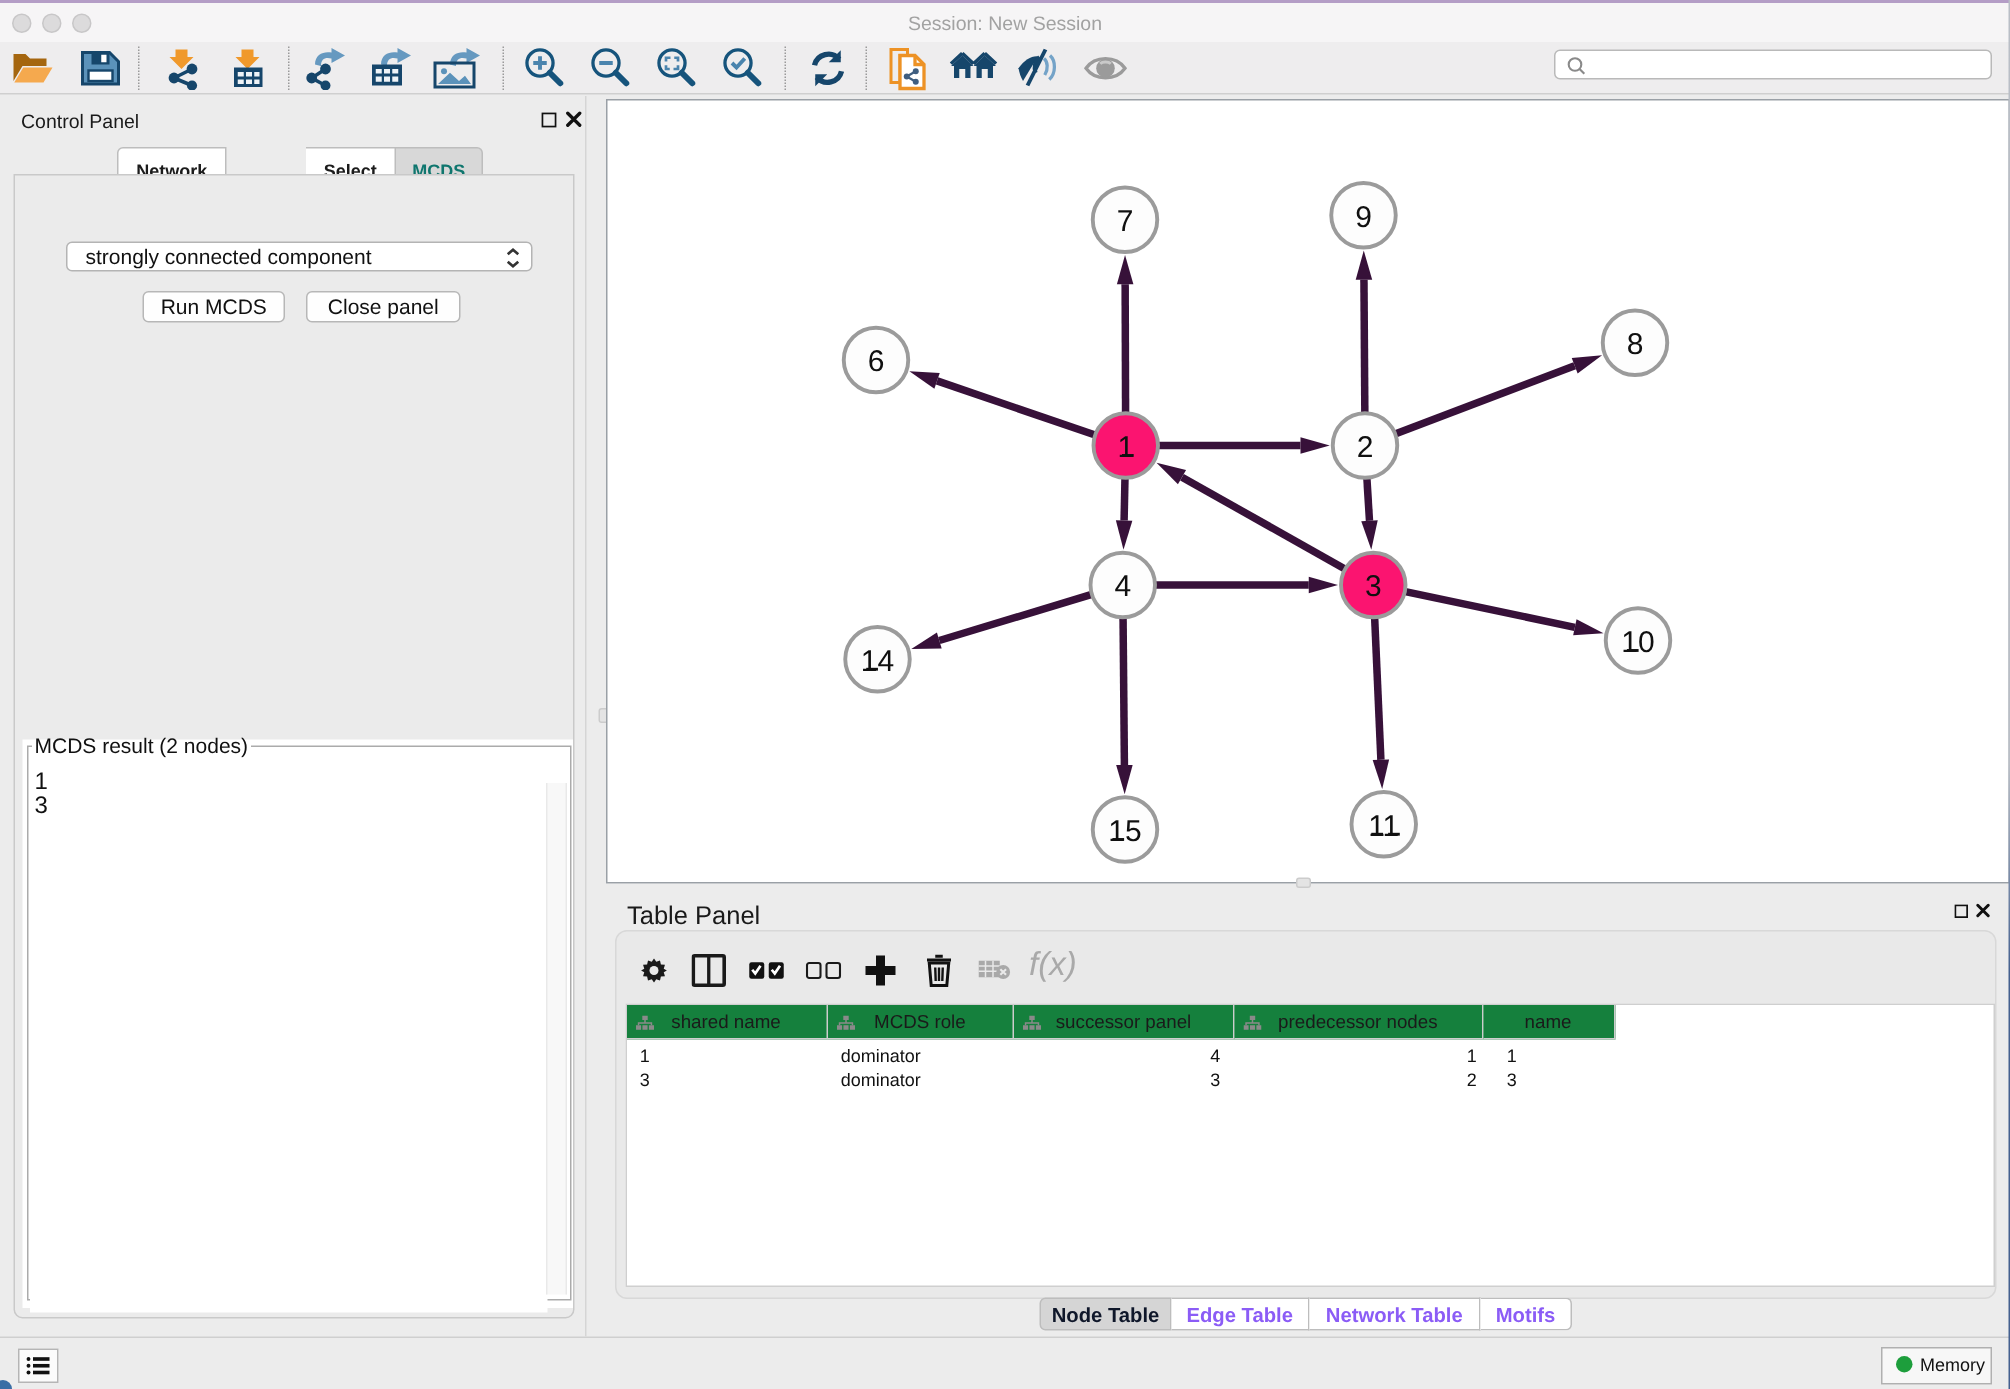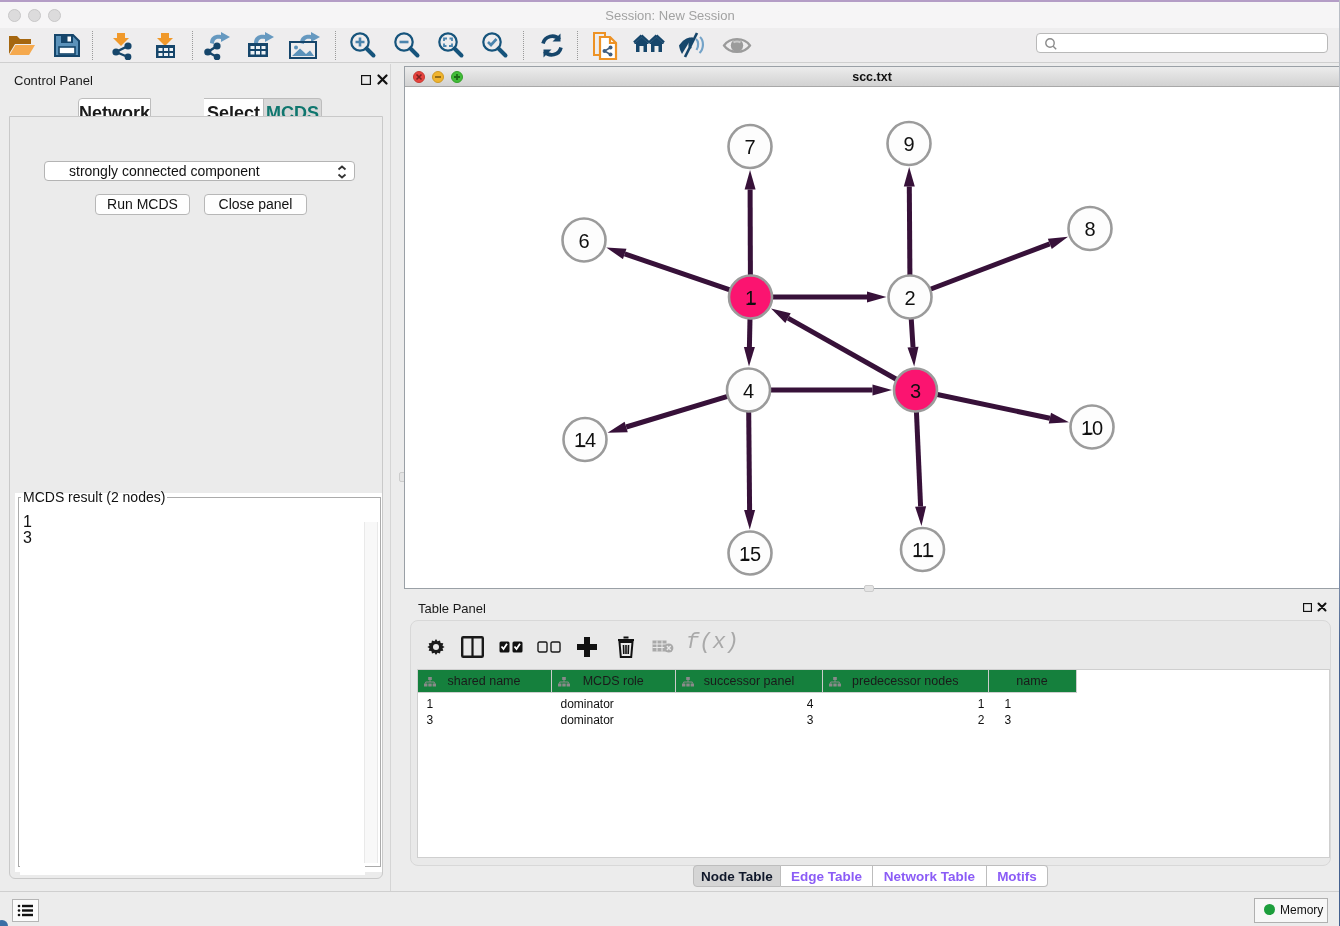--- a/index.html
+++ b/index.html
@@ -15,48 +15,48 @@
 
 #toolbar { left:0; top:28px; width:1340px; height:35px; background:#eeedee; border-bottom:1px solid #cfcfcf; }
 .sep { position:absolute; top:3px; height:29px; width:0; border-left:1px dotted #9a9a9a; }
 .tbi { position:absolute; top:3px; }
 #searchbox { position:absolute; left:1036px; top:5px; width:292px; height:20px; background:#fff; border:1px solid #b9b9b9; border-radius:4px; }
 
 
 #cpanel { left:0; top:64px; width:391px; height:827px; background:#ececec; border-right:1px solid #d5d5d5; }
 #cpanel .hdr { position:absolute; left:14px; top:9px; font-size:13px; color:#1a1a1a; }
 .winbtns { position:absolute; top:10px; font-size:12px; color:#111; }
-.tabs { position:absolute; display:flex; height:31px; font-size:18px; }
+.tabs { position:absolute; display:flex; height:31px; font-size:12px; }
 .tab { background:#fff; border:1px solid #bdbdbd; border-left:none; color:#1b1b1b; display:flex; align-items:center; justify-content:center; font-weight:bold; }
 .tab.first { border-left:1px solid #bdbdbd; border-radius:4px 0 0 4px; }
 .tab.sel { background:#d8d8d8; color:#0f766e; border-radius:0 4px 4px 0; border-color:#bdbdbd; }
 #cpcontent { position:absolute; left:9px; top:52px; width:374px; height:763px; background:#ebebeb; border:1px solid #c9c9c9; border-radius:0 0 6px 6px; }
 #optlabel { position:absolute; left:0; top:20px; width:100%; text-align:center; font-size:14px; color:#111; }
-#dropdown { position:absolute; left:34px; top:44px; width:311px; height:20px; background:#fff; border:1px solid #b4b4b4; border-radius:4px; font-size:14px; color:#111; line-height:18px; padding-left:24px; }
+#dropdown { position:absolute; left:34px; top:44px; width:311px; height:20px; background:#fff; border:1px solid #b4b4b4; border-radius:4px; font-size:14px; color:#111; line-height:18px; padding-left:12px; }
 .btn { position:absolute; top:77px; height:21px; background:#fefefe; border:1px solid #b7b7b7; border-radius:4px; font-size:14px; color:#111; text-align:center; line-height:19px; }
 #resultwrap { position:absolute; left:5px; top:376px; width:367px; height:379px; background:#fff; }
 #fieldset { position:absolute; left:3px; top:-4px; width:363px; height:378px; border:1px solid #ababab; }
 #fieldset legend { font-size:14px; color:#111; margin-left:2px; padding:0 2px; }
 #mcdslist { position:absolute; left:1px; top:0px; width:345px; height:370px; background:#fff; font-size:16px; color:#111; padding:9px 0 0 3px; line-height:16px; }
 #mcdsscroll { position:absolute; right:2px; top:17px; bottom:3px; width:14px; background:#f8f8f8; border-left:1px solid #e9e9e9; border-right:1px solid #e9e9e9; }
 
 
 #vdivider { left:392px; top:64px; width:12px; height:827px; background:#ececec; }
 #vhandle { position:absolute; left:7px; top:408px; width:8px; height:10px; background:#e4e4e4; border:1px solid #cccccc; border-radius:2px; }
 #hhandle { left:864px; top:585px; width:10px; height:7px; background:#e4e4e4; border:1px solid #cccccc; border-radius:2px; }
 
 
 #netwin { left:404px; top:66px; width:936px; height:523px; border:1px solid #9aa0a6; background:#fff; }
 #nettitle { position:absolute; left:0; top:0; width:100%; height:20px; background:linear-gradient(#ececec,#d2d2d2); border-bottom:1px solid #a8a8a8; }
 #nettitle .t { position:absolute; width:100%; text-align:center; top:3px; font-size:12.5px; font-weight:bold; color:#111; }
 .light { position:absolute; top:4px; width:12px; height:12px; border-radius:50%; }
 
 
 #tpanel { left:404px; top:597px; width:936px; height:294px; background:#ececec; }
-#tpanel .hdr { position:absolute; left:14px; top:4px; font-size:13px; color:#1a1a1a; }
+#tpanel .hdr { position:absolute; left:14px; top:4px; font-size:17px; color:#1a1a1a; }
 #tpanelbox { position:absolute; left:6px; top:23px; width:921px; height:246px; background:#e9e9e9; border:1px solid #d8d8d8; border-radius:8px; }
 #ttoolbar { position:absolute; left:6px; top:27px; width:921px; height:40px; }
 #ttable { position:absolute; left:12.5px; top:72px; width:913px; height:189px; background:#fff; border:1px solid #cfcfcf; }
 .th { position:absolute; top:0; height:23px; background:#15803d; border-right:1px solid #cccccc; border-bottom:1px solid #cfcfcf; font-size:12.5px; color:#1a1a1a; text-align:center; line-height:23px; }
 .td { position:absolute; font-size:12px; color:#111; height:16px; line-height:16px; }
 .btabs { position:absolute; top:268px; left:289px; display:flex; height:22px; font-size:13.5px; font-weight:bold; }
 .btab { background:#fff; border:1px solid #bdbdbd; border-left:none; color:#8b5cf6; display:flex; align-items:center; justify-content:center; }
 .btab.sel { background:#d5d5d5; color:#0f172a; border-radius:4px 0 0 4px; border-left:1px solid #bdbdbd; font-weight:bold; }
 .btab.last { border-radius:0 4px 4px 0;text-align:right; }
 
@@ -244,35 +244,20 @@
       </fieldset>
     </div>
   </div>
 </div>
 
 <div class="abs" id="vdivider">
     <div id="vhandle"></div>
   </div>
 
 <div class="abs" id="netwin">
-  <div id="nettitle">
-    <div class="light" style="left:8px;  background:#e8423e; border:1px solid #c43c34;"></div>
-    <div class="light" style="left:27px; background:#f0b42e; border:1px solid #cf9a25;"></div>
-    <div class="light" style="left:46px; background:#41bc38; border:1px solid #35a02c;"></div>
-    <svg style="position:absolute;left:10px;top:6px" width="8" height="8" viewBox="0 0 8 8">
-        <path d="M1.5 1.5 L6.5 6.5 M6.5 1.5 L1.5 6.5" stroke="#7c2220" stroke-width="1.6"></path>
-      </svg>
-    <svg style="position:absolute;left:29px;top:6px" width="8" height="8" viewBox="0 0 8 8">
-        <line x1="1" y1="4" x2="7" y2="4" stroke="#8a6617" stroke-width="1.8"></line>
-      </svg>
-    <svg style="position:absolute;left:48px;top:6px" width="8" height="8" viewBox="0 0 8 8">
-        <path d="M4 1 L4 7 M1 4 L7 4" stroke="#1d6b18" stroke-width="1.8"></path>
-      </svg>
-    <div class="t">scc.txt</div>
-  </div>
   <svg style="position:absolute;left:0;top:20px;" width="934" height="502" viewBox="0 0 934 502">
     <defs>
       <marker id="arr" markerUnits="userSpaceOnUse" markerWidth="21" markerHeight="12" refX="0.5" refY="6" orient="auto">
         <path d="M0.5 0.5 L20 6 L0.5 11.5 Z" fill="#371139"></path>
       </marker>
     </defs>
     <g stroke="#371139" stroke-width="5" marker-end="url(#arr)">
       <line x1="345.4" y1="189.0" x2="345.1" y2="102.5"></line>
       <line x1="325.6" y1="203.2" x2="219.7" y2="166.9"></line>
       <line x1="366.5" y1="210.0" x2="462.0" y2="210.0"></line>
@@ -376,21 +361,21 @@
       <g stroke="#e9e9e9" stroke-width="1">
           <line x1="0.5" y1="4" x2="14.5" y2="4"></line>
           <line x1="0.5" y1="7.5" x2="14.5" y2="7.5"></line>
           <line x1="5" y1="0.5" x2="5" y2="11.5"></line>
           <line x1="10" y1="0.5" x2="10" y2="11.5"></line>
         </g>
       <circle cx="16.8" cy="8" r="4.6" fill="#a9a9a9"></circle>
       <path d="M14.9 6.1 L18.7 9.9 M18.7 6.1 L14.9 9.9" stroke="#e9e9e9" stroke-width="1.4"></path>
     </svg>
 
-    <div style="position:absolute;left:276px;top:6px;font-family:Liberation Mono, monospace;font-style:italic;font-size:22px;color:#a9a9a9;">f(x)</div>
+    <div style="position:absolute;left:276px;top:6px;font-family:Liberation Sans, sans-serif;font-style:italic;font-size:22px;color:#a9a9a9;">f(x)</div>
   </div>
   <div id="ttable">
     <div class="th" style="left:0;width:134px;">shared name</div>
     <div class="th" style="left:134px;width:124.5px;">MCDS role</div>
     <div class="th" style="left:258.5px;width:147px;">successor panel</div>
     <div class="th" style="left:405.5px;width:165.5px;">predecessor nodes</div>
     <div class="th" style="left:571px;width:88px;">name</div>
     <svg class="sitemap" style="position:absolute;left:6px;top:7px" width="12" height="10" viewBox="0 0 12 10">
         <rect x="4.2" y="0" width="3.6" height="3" fill="#8a8a8a"></rect>
         <rect x="0" y="6.5" width="3.4" height="3" fill="#8a8a8a"></rect>

